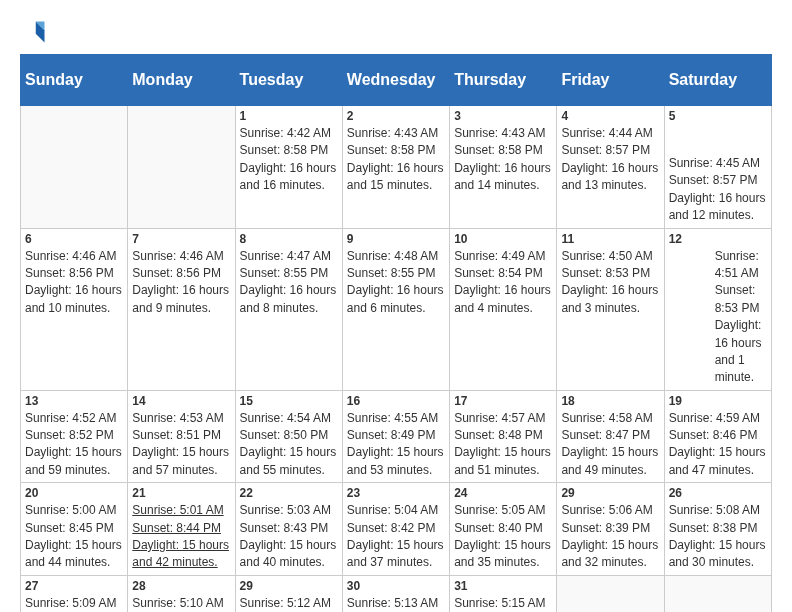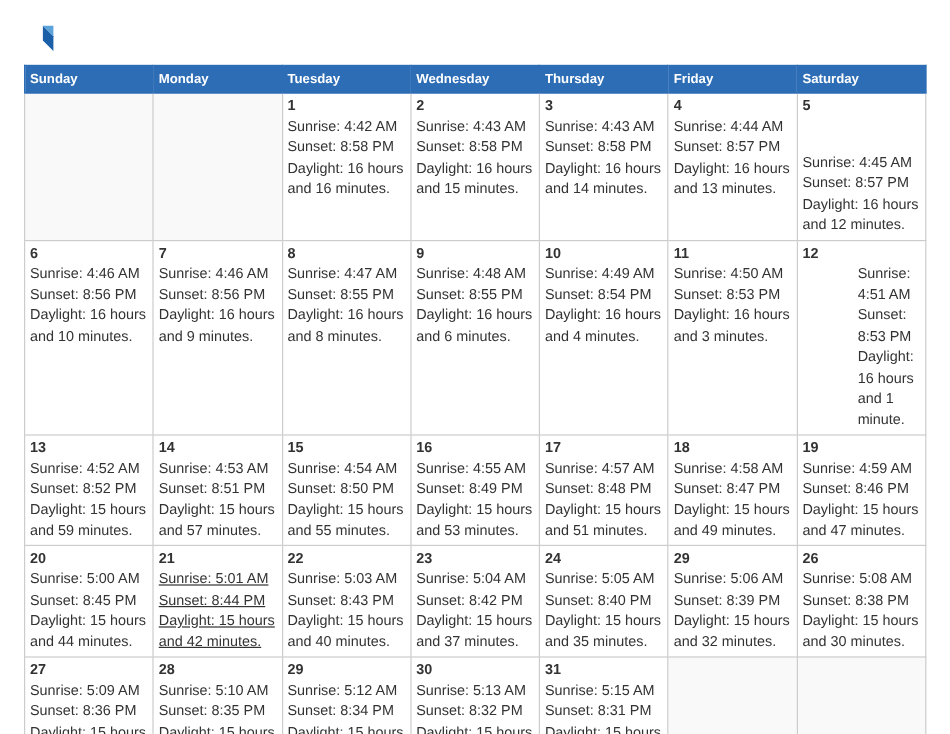--- a/index.html
+++ b/index.html
@@ -55,23 +55,23 @@
     .calendar {
       flex: 1;
       border: 1px solid #ccc;
       border-collapse: collapse;
       width: 100%;
       table-layout: fixed;
     }
     .calendar th {
       background: #2d6db5;
       color: #fff;
-      font-size: 11px;
+      font-size: 16px;
       font-weight: bold;
-      padding: 5px 4px;
+      padding: 16px 4px;
       border: 1px solid #2d6db5;
       text-align: left;
     }
     .calendar td {
       border: 1px solid #ccc;
       vertical-align: top;
       padding: 3px 4px;
       font-size: 9.5px;
       color: #333;
       height: 82px;

